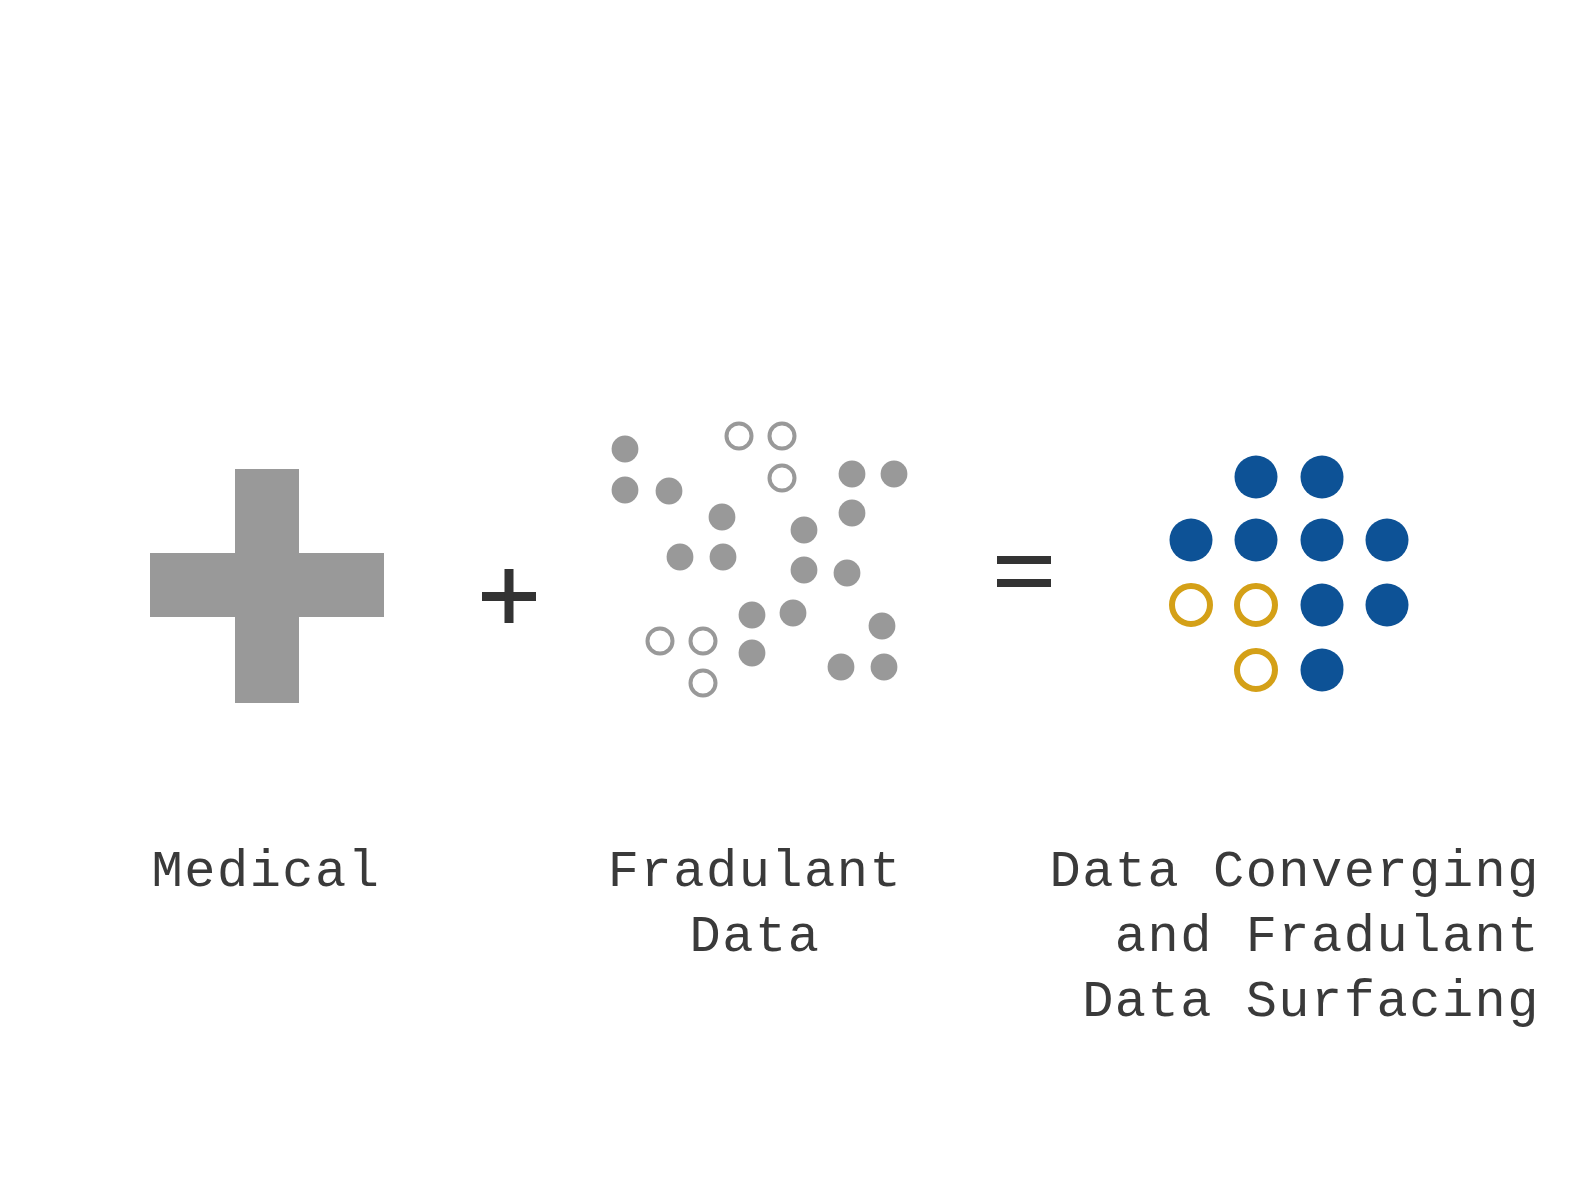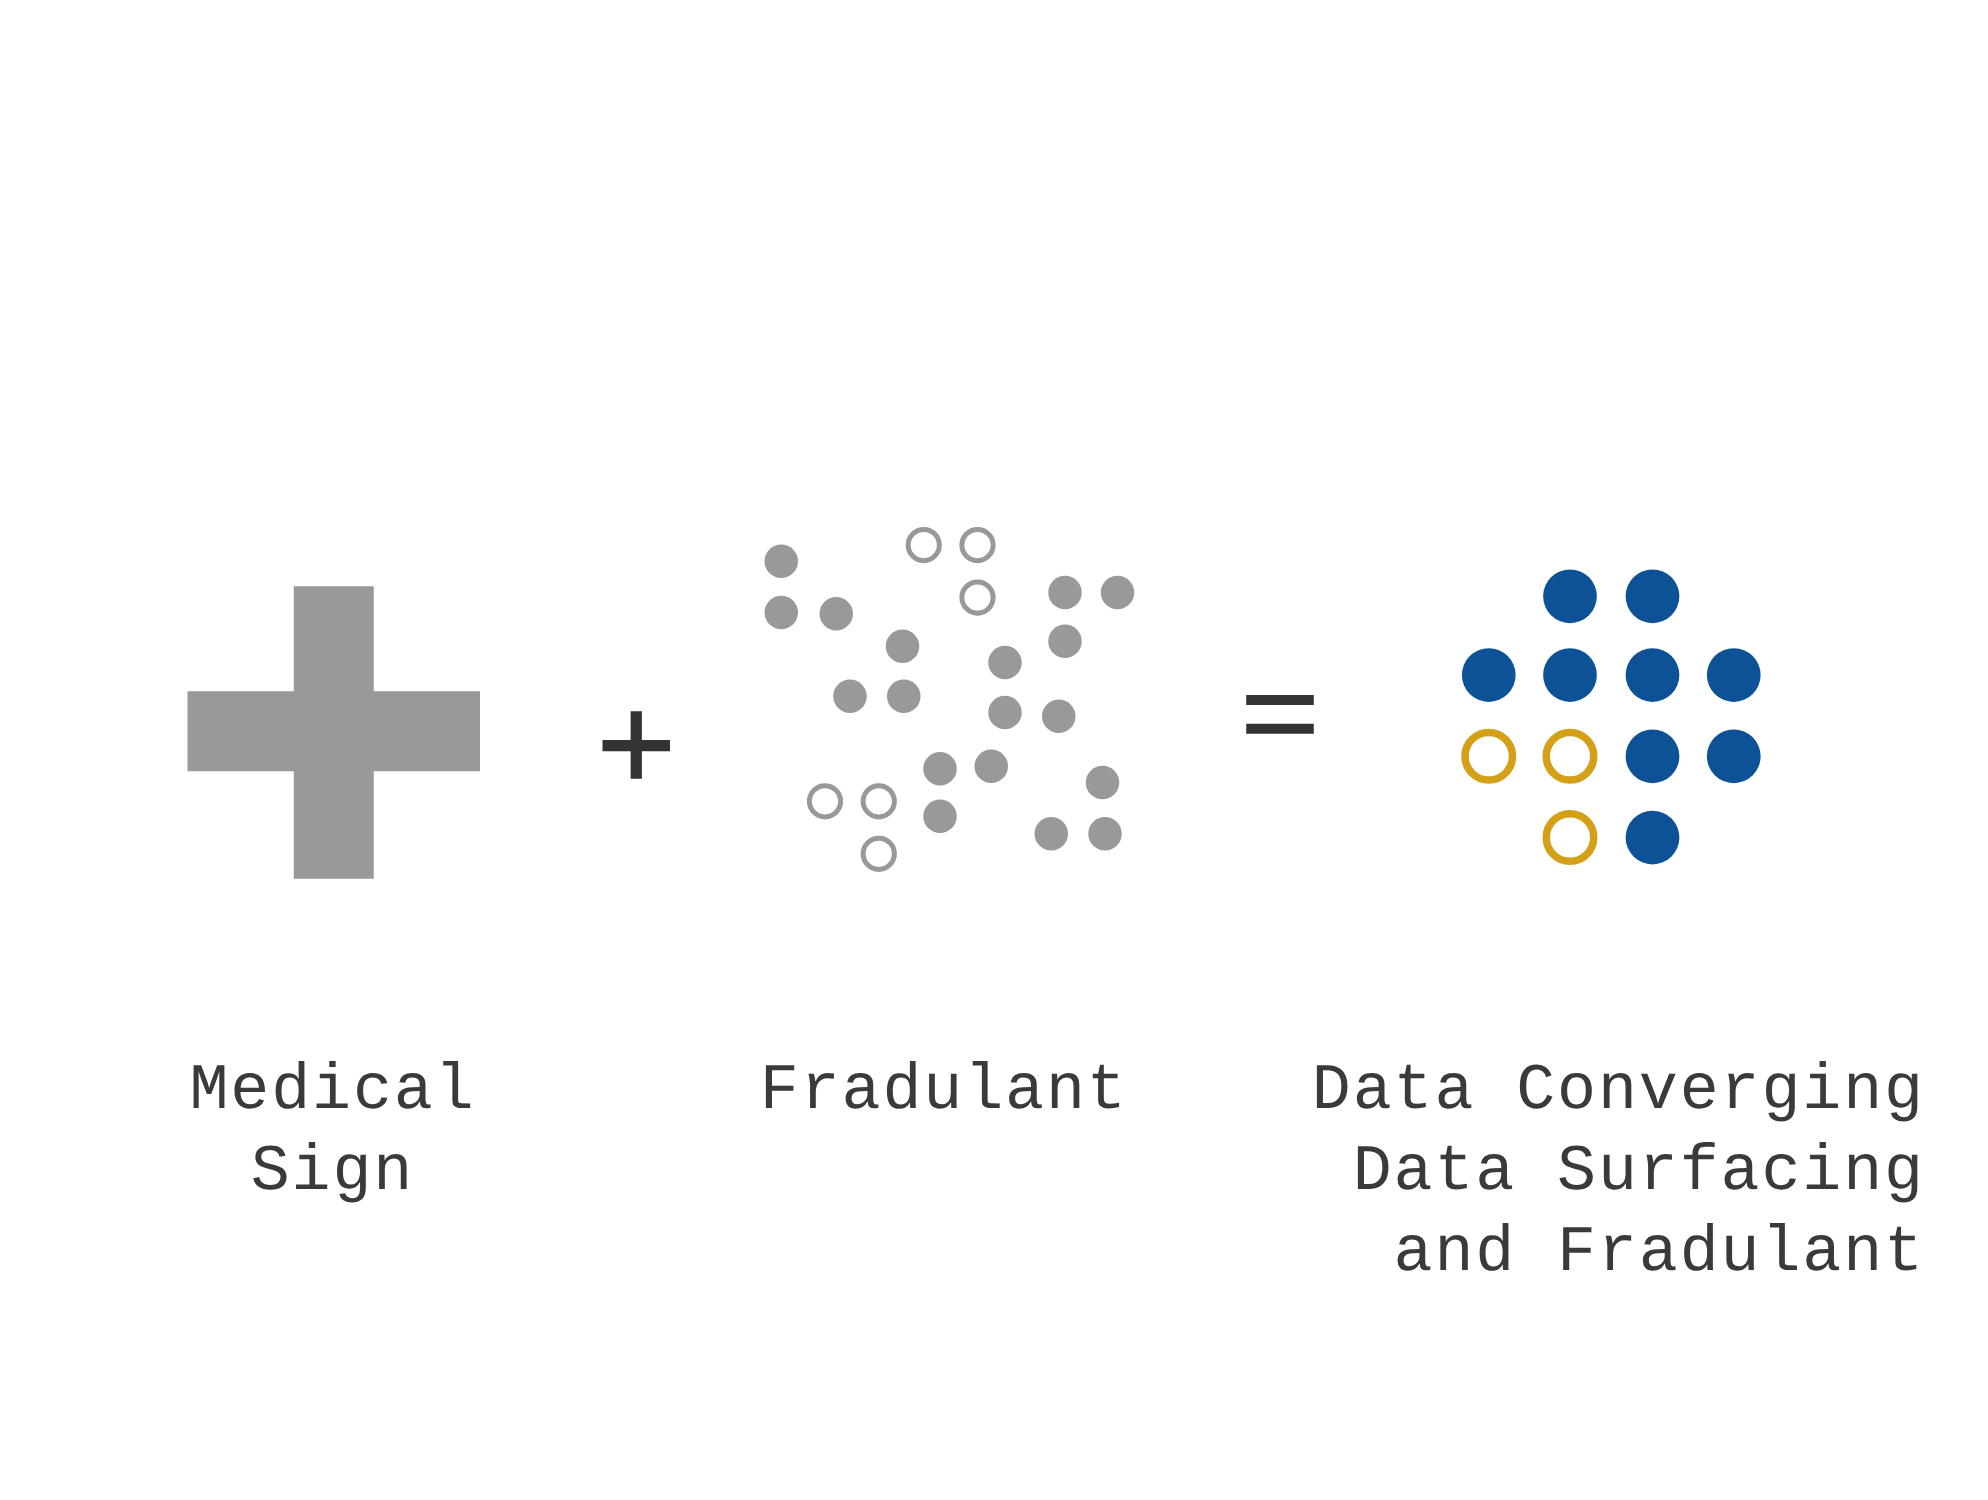--- a/index.html
+++ b/index.html
@@ -92,26 +92,26 @@
         <circle cx="1387" cy="565" r="21.5" fill="#0d5296"></circle>
         <circle cx="1322" cy="630" r="21.5" fill="#0d5296"></circle>
         <circle cx="1191" cy="565" r="19" fill="#ffffff" stroke="#d4a017" stroke-width="6"></circle>
         <circle cx="1256" cy="565" r="19" fill="#ffffff" stroke="#d4a017" stroke-width="6"></circle>
         <circle cx="1256" cy="630" r="19" fill="#ffffff" stroke="#d4a017" stroke-width="6"></circle>
       </g>
   </svg>
 
   <div class="caption caption-medical" style="color: rgb(58, 58, 58);">
     <div>Medical</div>
-    <div>Sign</div>
   </div>
 
   <div class="caption caption-disparate" style="color: rgb(58, 58, 58);">
     <div>Fradulant</div>
+    <div>Data</div>
   </div>
 
   <div class="caption caption-converging" style="color: rgb(58, 58, 58); text-align: right;">
     <div>Data Converging</div>
+    <div>and Fradulant</div>
     <div>Data Surfacing</div>
-    <div>and Fradulant</div>
   </div>
 
 </div>
 
 </body></html>

